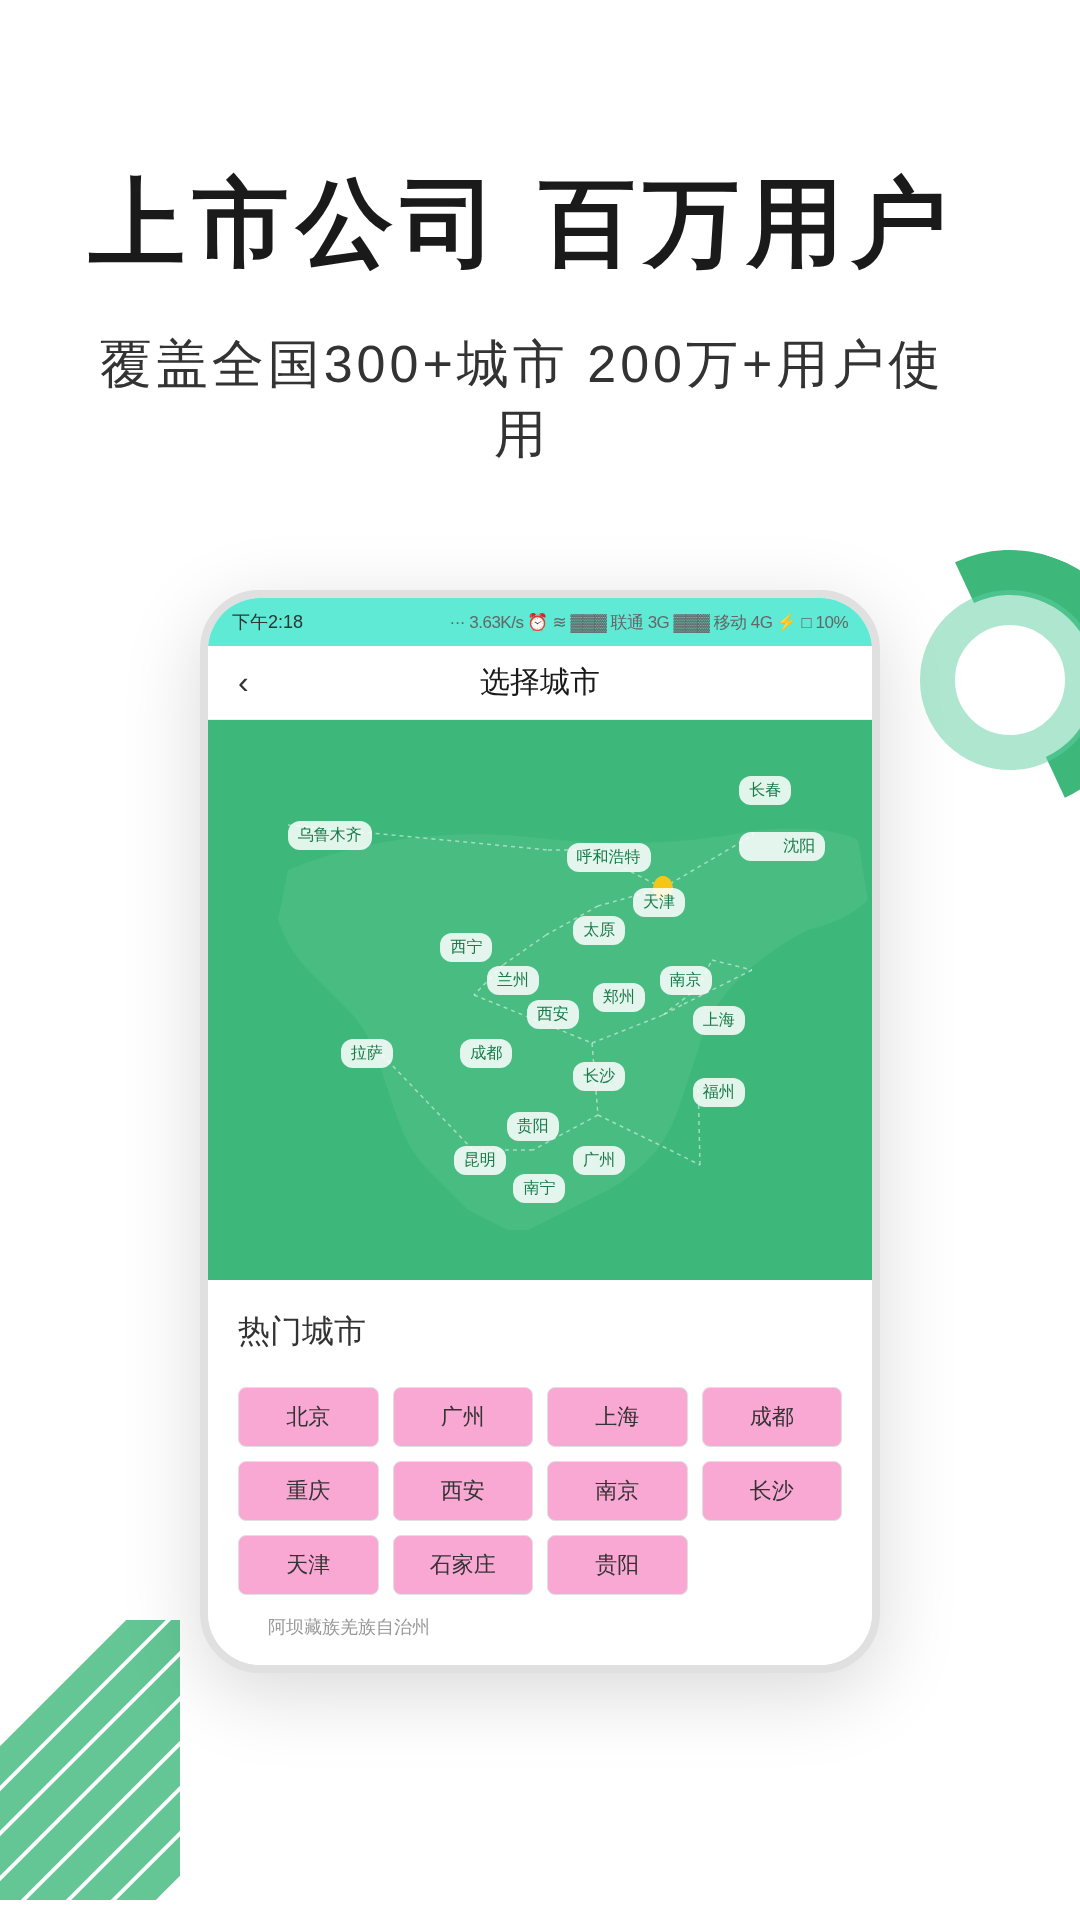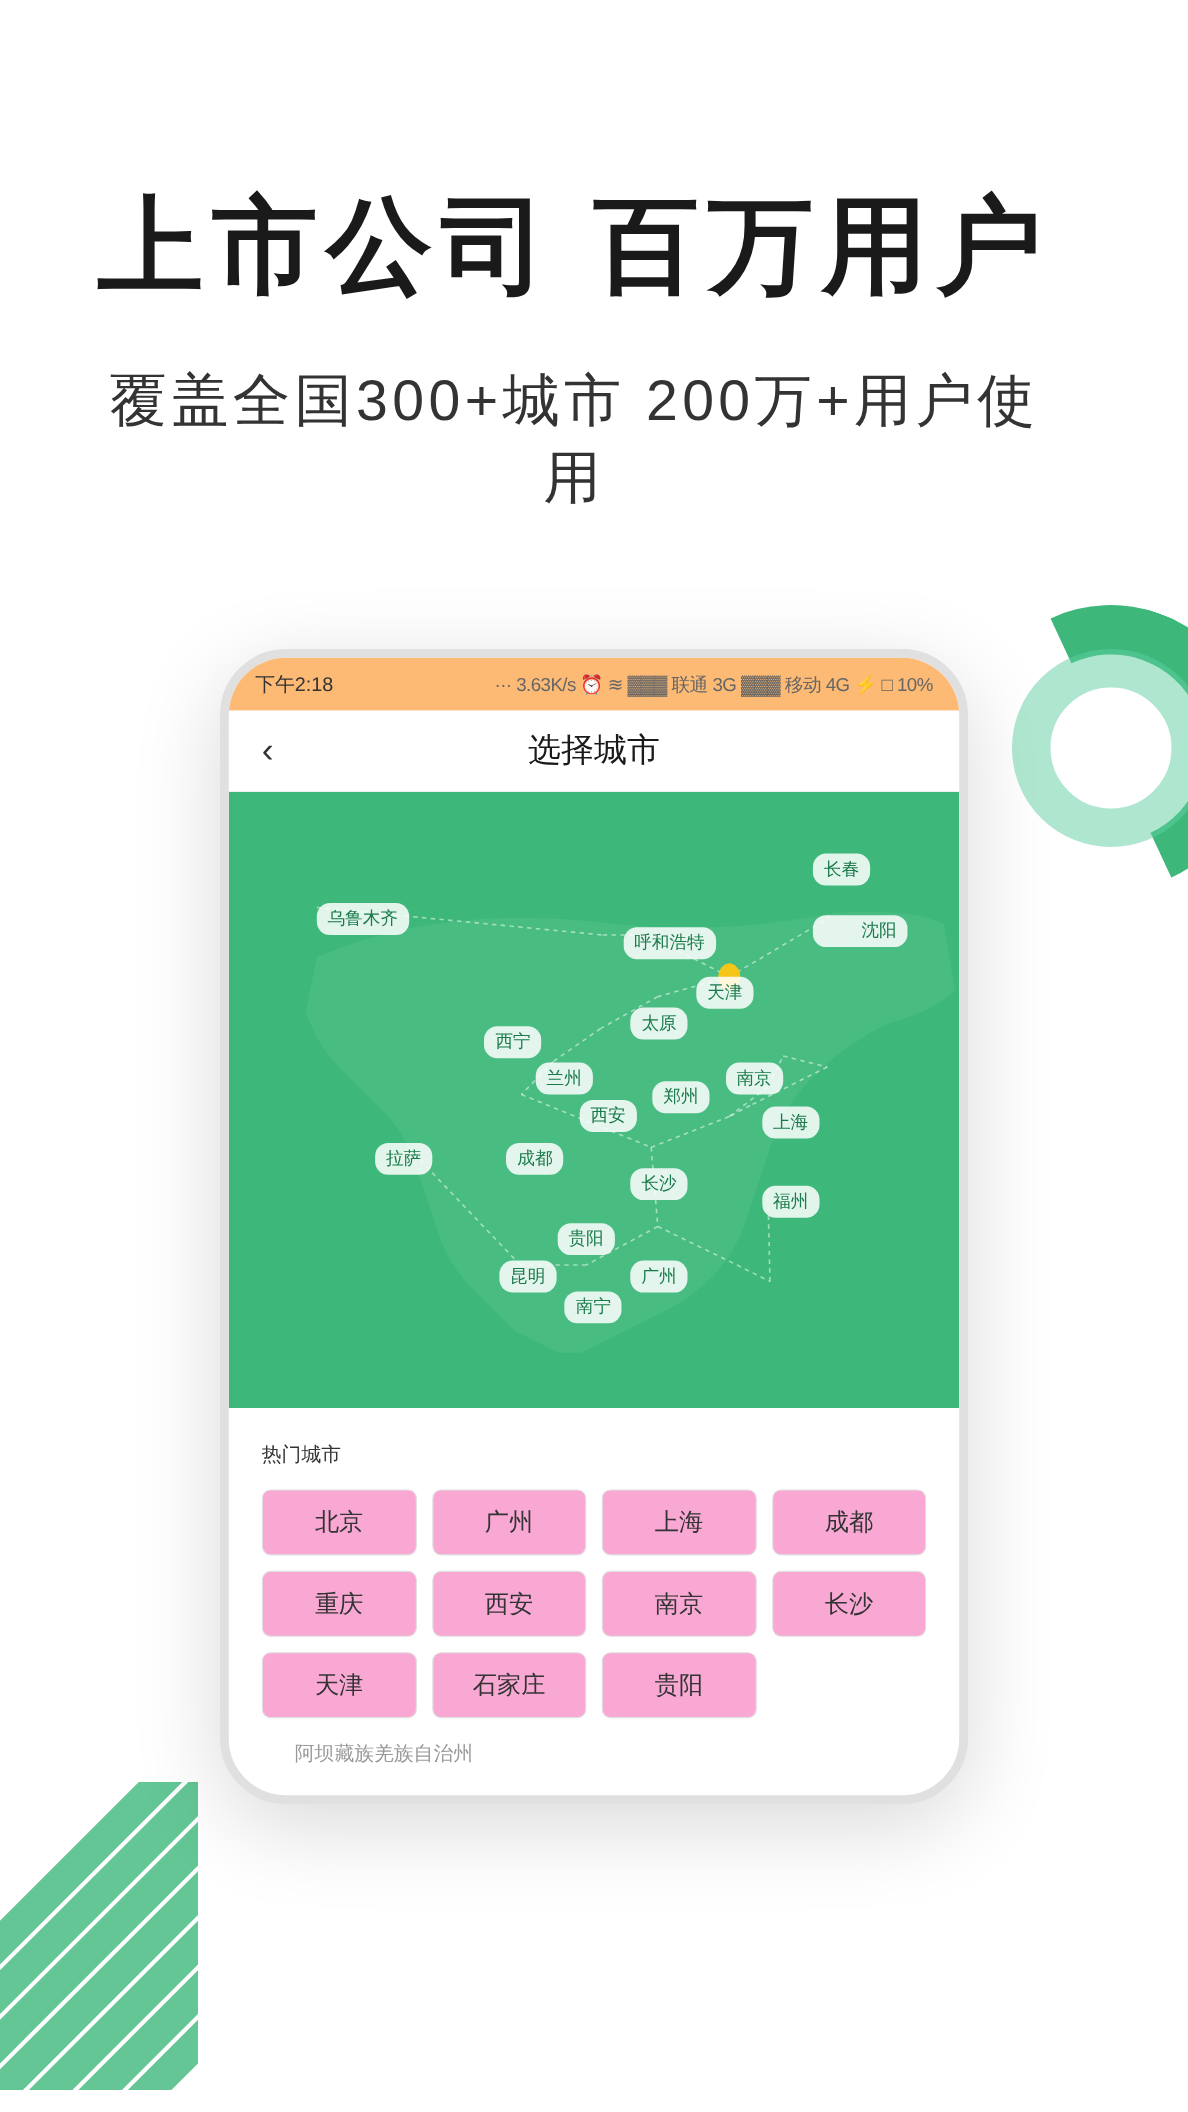--- a/index.html
+++ b/index.html
@@ -57,21 +57,21 @@
       border-radius: 60px;
       box-shadow: 0 20px 80px rgba(0,0,0,0.15);
       overflow: hidden;
       border: 8px solid #e0e0e0;
       position: relative;
       z-index: 2;
     }
 
     
     .status-bar {
-      background: #fdba74;
+      background: #5eead4;
       padding: 12px 24px;
       display: flex;
       align-items: center;
       justify-content: space-between;
       font-size: 18px;
       color: #333;
     }
 
     .status-bar-left { font-size: 18px; font-weight: 500; }
     .status-bar-center { font-size: 17px; color: #666; letter-spacing: -0.5px; }
@@ -130,24 +130,24 @@
       height: 100%;
     }
 
     
     .hot-cities-section {
       background: #ffffff;
       padding: 30px 30px 10px 30px;
     }
 
     .hot-cities-title {
-      font-size: 18px;
+      font-size: 32px;
       color: #333;
       font-weight: 500;
-      margin-bottom: 20px;
+      margin-bottom: 33px;
     }
 
     .cities-grid {
       display: grid;
       grid-template-columns: repeat(4, 1fr);
       gap: 14px;
     }
 
     .city-btn {
       border: 1.5px solid #e0e0e0;

